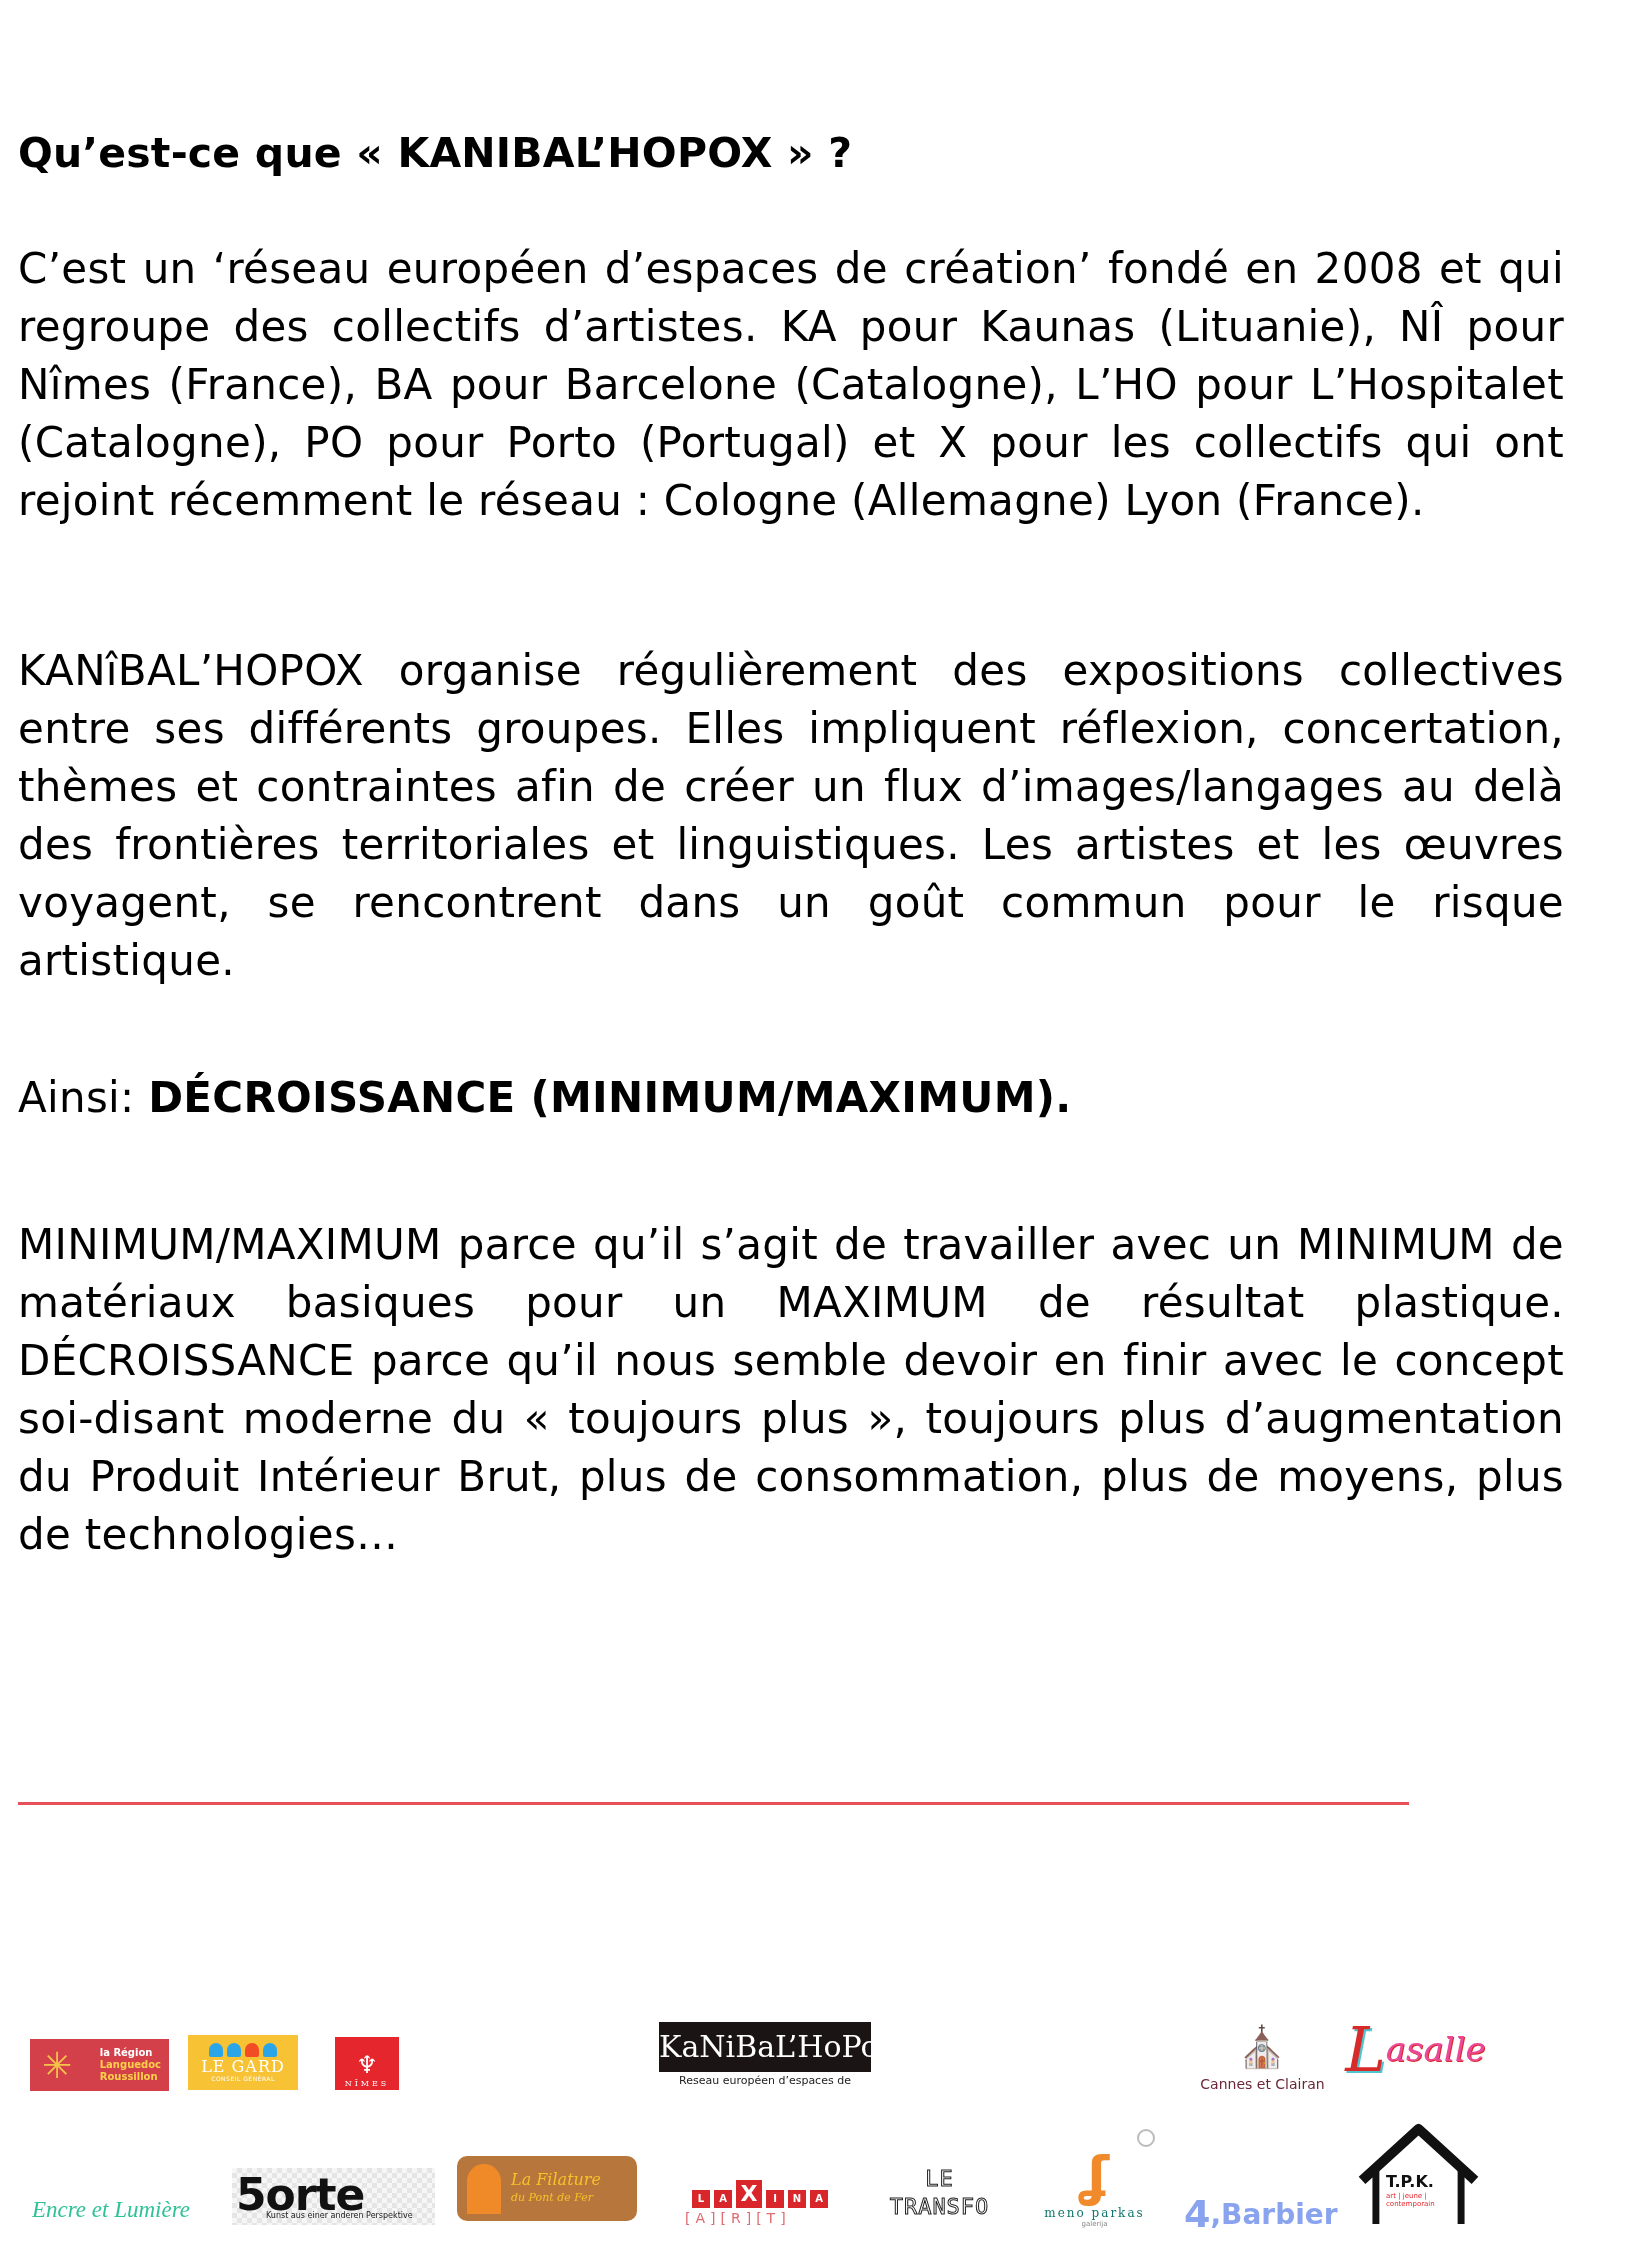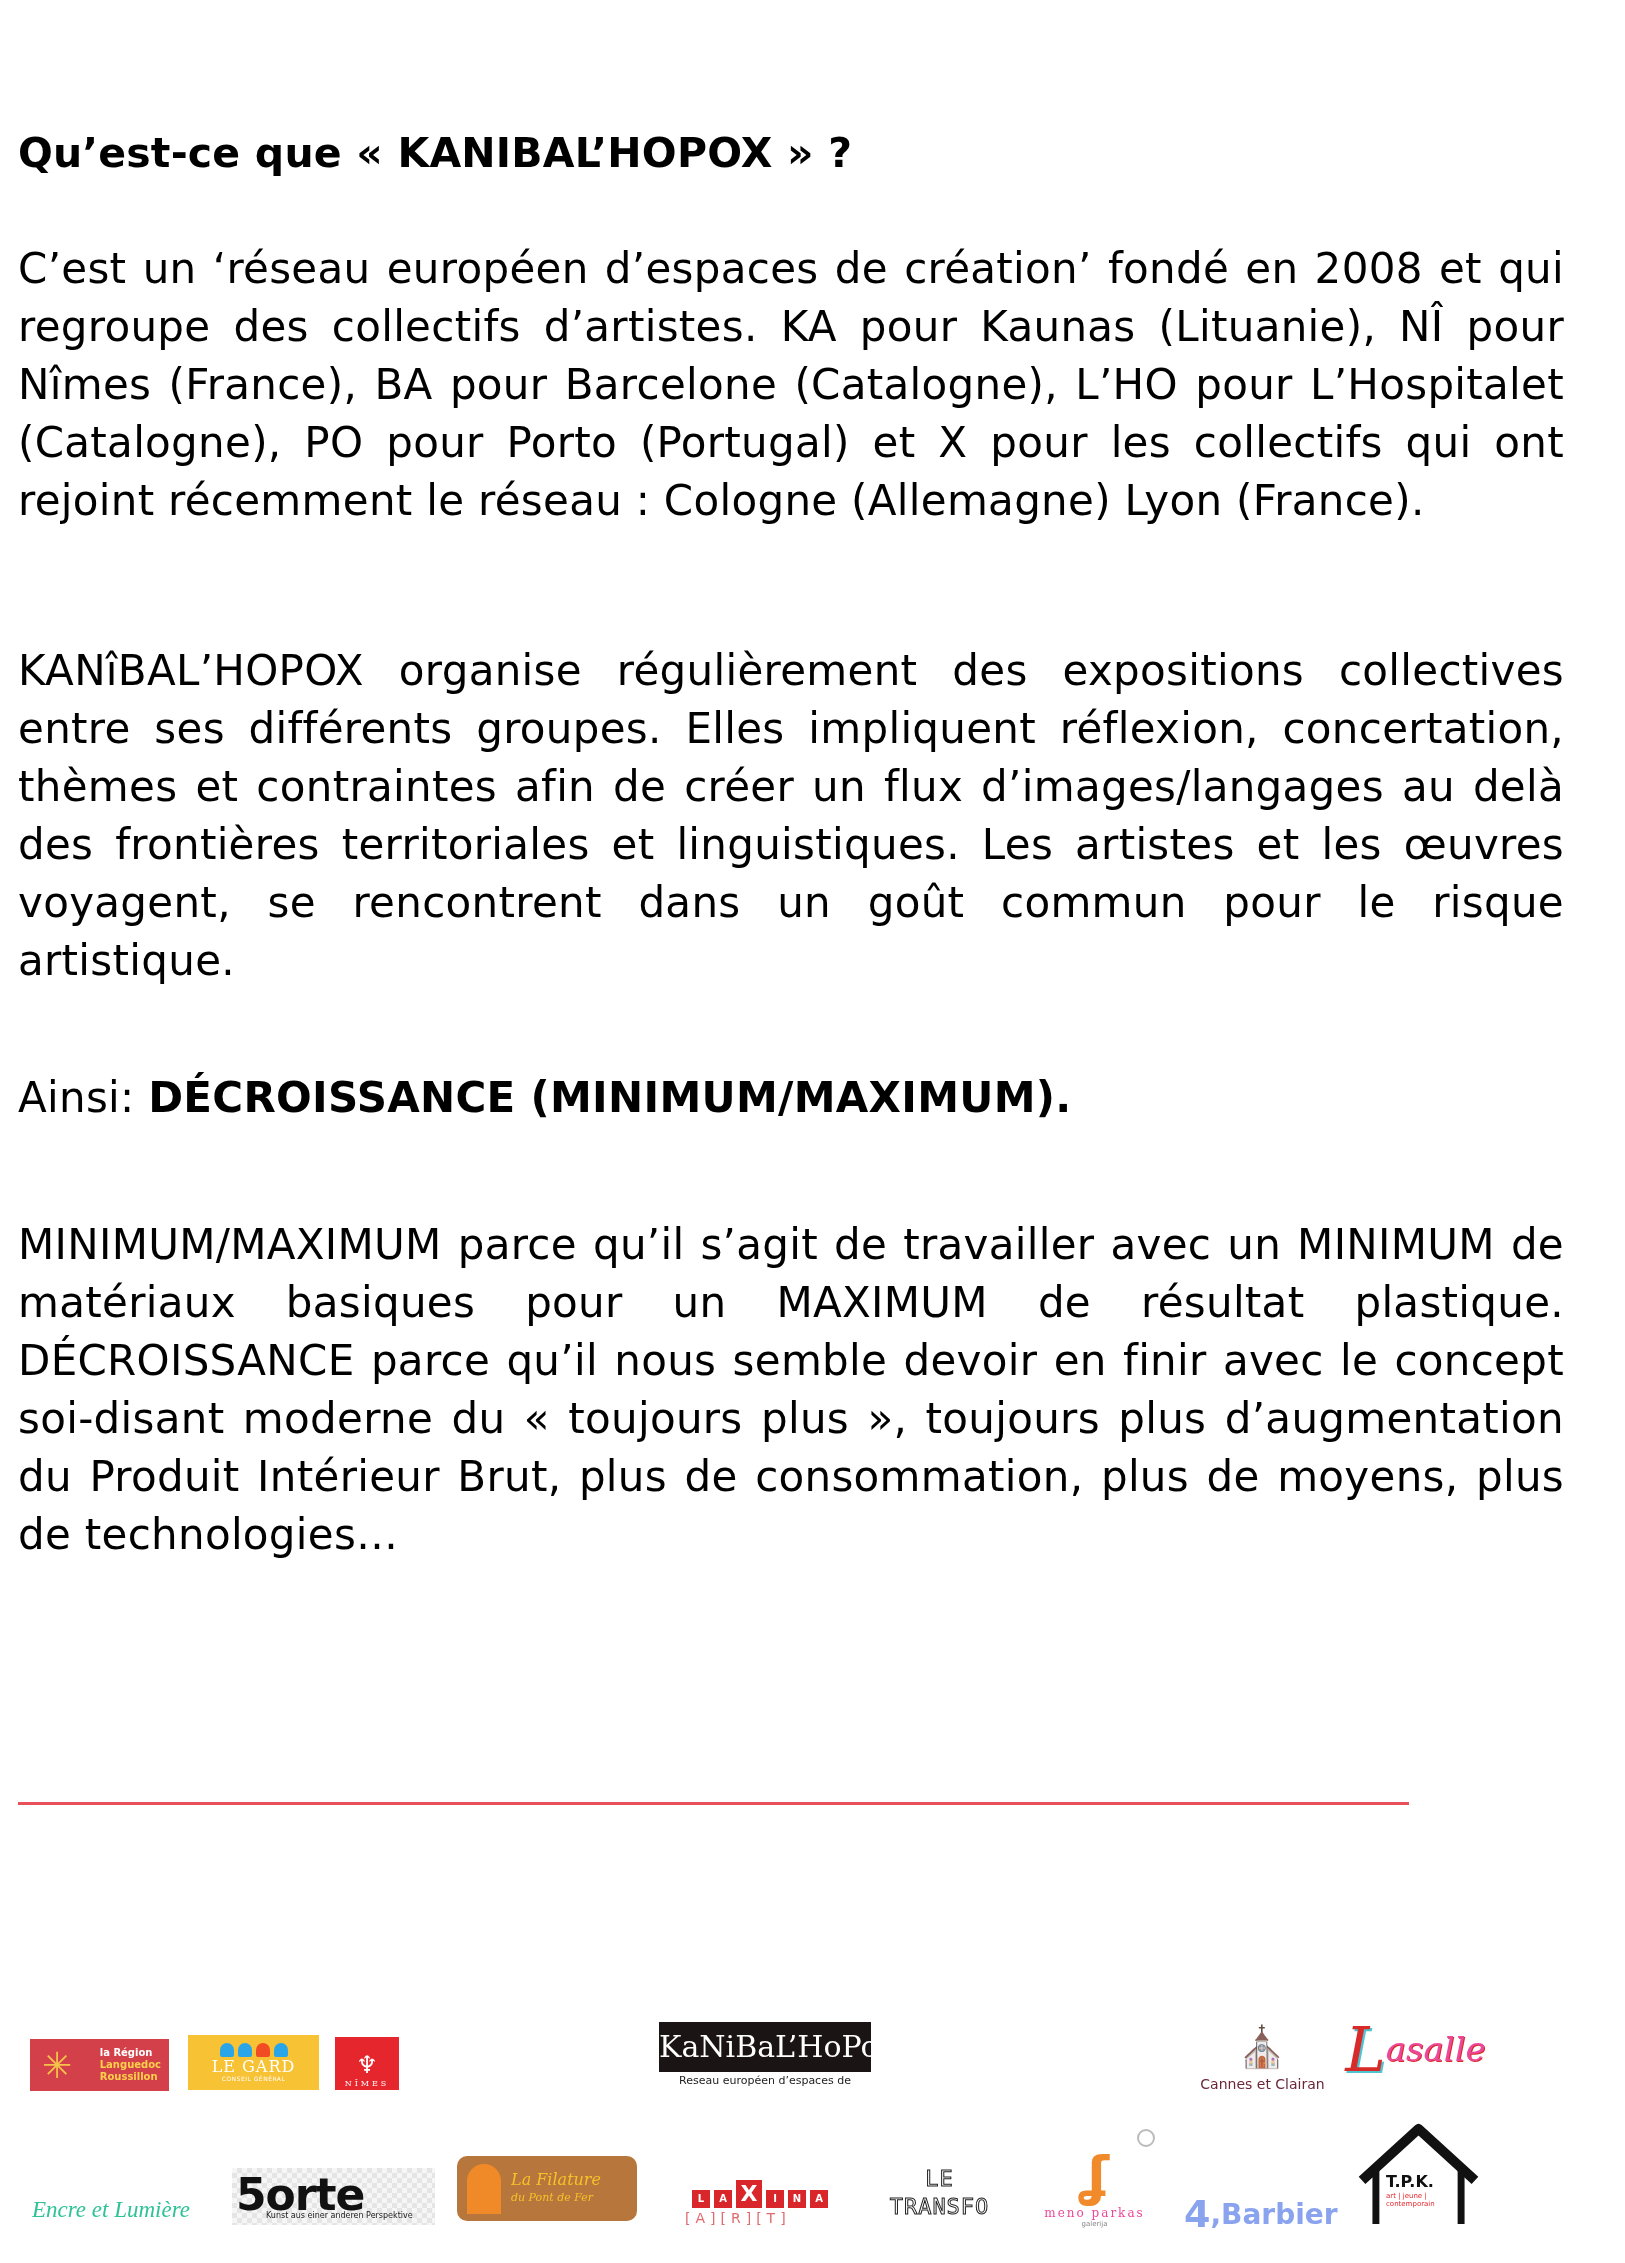--- a/index.html
+++ b/index.html
@@ -17,21 +17,21 @@
 
     .logos { position: absolute; left: 0; top: 1970px; width: 1626px; height: 293px; }
     .logo { position: absolute; box-sizing: border-box; display: flex; align-items: center; justify-content: center; overflow: hidden; }
 
     .lr { left: 30px; top: 2039px; width: 139px; height: 52px; background: #d3404a; color: #fbd14a; font-weight: bold; font-size: 10px; line-height: 12px; justify-content: flex-end; padding-right: 8px; }
     .lr .flower { position: absolute; left: 6px; top: 6px; width: 42px; height: 42px; color: #f4c24a; font-size: 36px; line-height: 42px; text-align: center; }
     .lr .txt { text-align: left; }
     .lr .txt span { display: block; }
     .lr .txt .w { color: #fff; }
 
-    .gard { left: 188px; top: 2035px; width: 131px; height: 55px; background: #f8c235; flex-direction: column; color: #fff; }
+    .gard { left: 188px; top: 2035px; width: 110px; height: 55px; background: #f8c235; flex-direction: column; color: #fff; }
     .gard .bells { display: flex; gap: 4px; margin-bottom: 2px; }
     .gard .bell { width: 14px; height: 14px; background: #2aa5e8; border-radius: 7px 7px 2px 2px; }
     .gard .bell.r { background: #f24c24; }
     .gard .name { font-family: "DejaVu Serif", serif; font-size: 16px; line-height: 16px; letter-spacing: 1px; }
     .gard .sub { font-size: 6px; line-height: 8px; letter-spacing: 0.5px; }
 
     .nimes { left: 335px; top: 2037px; width: 64px; height: 53px; background: #e5262c; color: #fff; flex-direction: column; justify-content: flex-end; padding-bottom: 2px; }
     .nimes .emb { font-size: 24px; line-height: 28px; }
     .nimes .nm { font-family: "DejaVu Serif", serif; font-size: 8px; letter-spacing: 3px; }
 
@@ -61,21 +61,21 @@
     .xina { left: 671px; top: 2178px; width: 178px; height: 50px; flex-direction: column; }
     .xina .row { display: flex; gap: 4px; align-items: flex-end; }
     .xina .sq { width: 18px; height: 18px; background: #d9262a; color: #fff; font-weight: bold; font-size: 10px; line-height: 18px; text-align: center; }
     .xina .sq.big { width: 26px; height: 28px; font-size: 22px; line-height: 28px; }
     .xina .art { color: #e06a6e; font-size: 14px; letter-spacing: 5px; margin-top: 2px; align-self: flex-start; padding-left: 14px; }
 
     .transfo { left: 875px; top: 2158px; width: 129px; height: 69px; flex-direction: column; font-family: "DejaVu Sans Mono", monospace; font-size: 22px; line-height: 28px; color: #fff; -webkit-text-stroke: 1px #222; letter-spacing: 1px; }
 
     .meno { left: 1030px; top: 2129px; width: 129px; height: 99px; flex-direction: column; justify-content: flex-end; }
     .meno .s { font-size: 53px; line-height: 59px; color: #f08a2a; font-weight: bold; }
-    .meno .n { font-family: "DejaVu Serif", serif; font-size: 12px; color: #ec4899; letter-spacing: 2px; }
+    .meno .n { font-family: "DejaVu Serif", serif; font-size: 12px; color: #0f766e; letter-spacing: 2px; }
     .meno .g { font-size: 7px; color: #888; }
     .meno .glob { position: absolute; right: 4px; top: 0; width: 18px; height: 18px; border: 2px solid #bbb; border-radius: 50%; box-sizing: border-box; }
 
     .barbier { left: 1184px; top: 2194px; width: 158px; height: 40px; font-weight: bold; color: #8aa3ee; font-size: 28px; justify-content: flex-start; }
     .barbier .four { font-size: 38px; }
 
     .tpk { left: 1354px; top: 2121px; width: 129px; height: 105px; }
     .tpk svg { position: absolute; left: 0; top: 0; }
     .tpk .lbl { position: absolute; left: 32px; top: 51px; font-weight: bold; font-size: 16px; color: #111; }
     .tpk .sub { position: absolute; left: 32px; top: 71px; font-size: 7px; line-height: 8px; color: #e5262c; width: 69px; }

